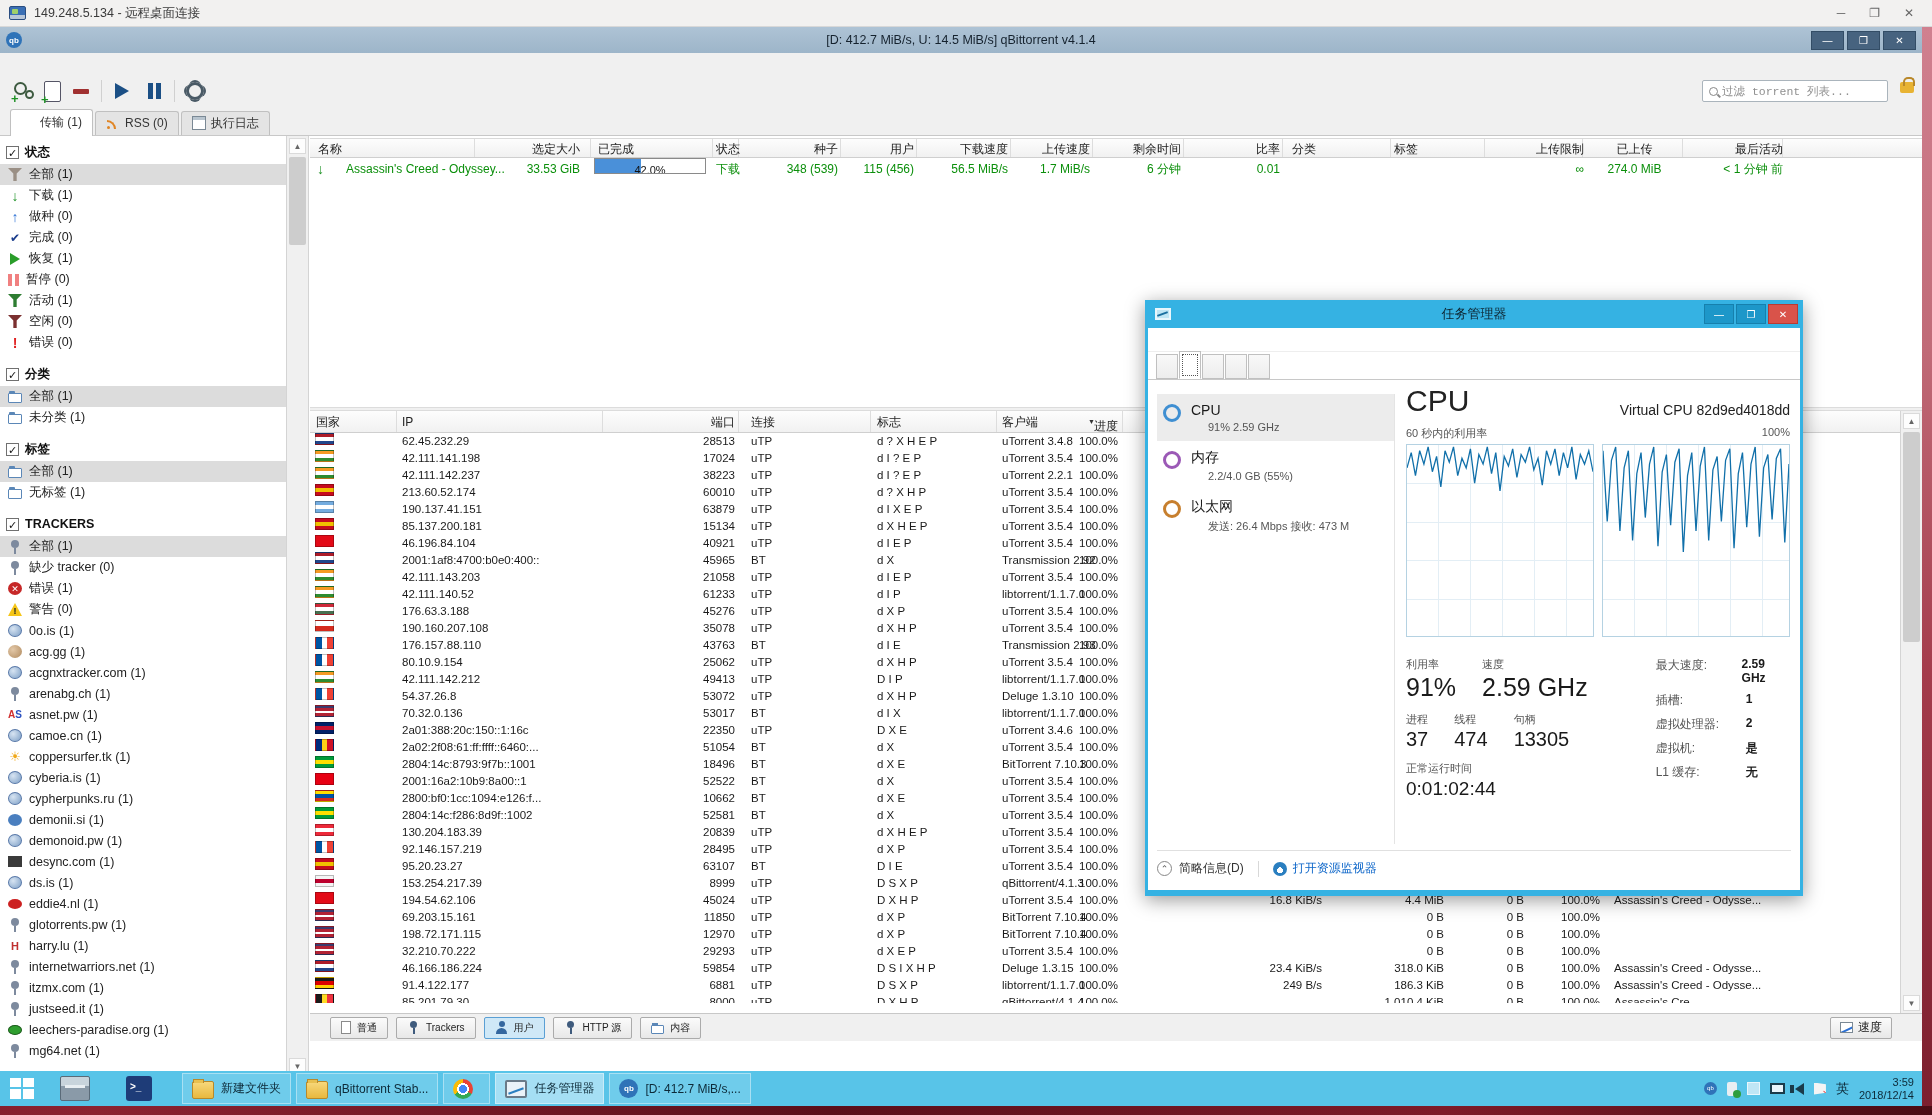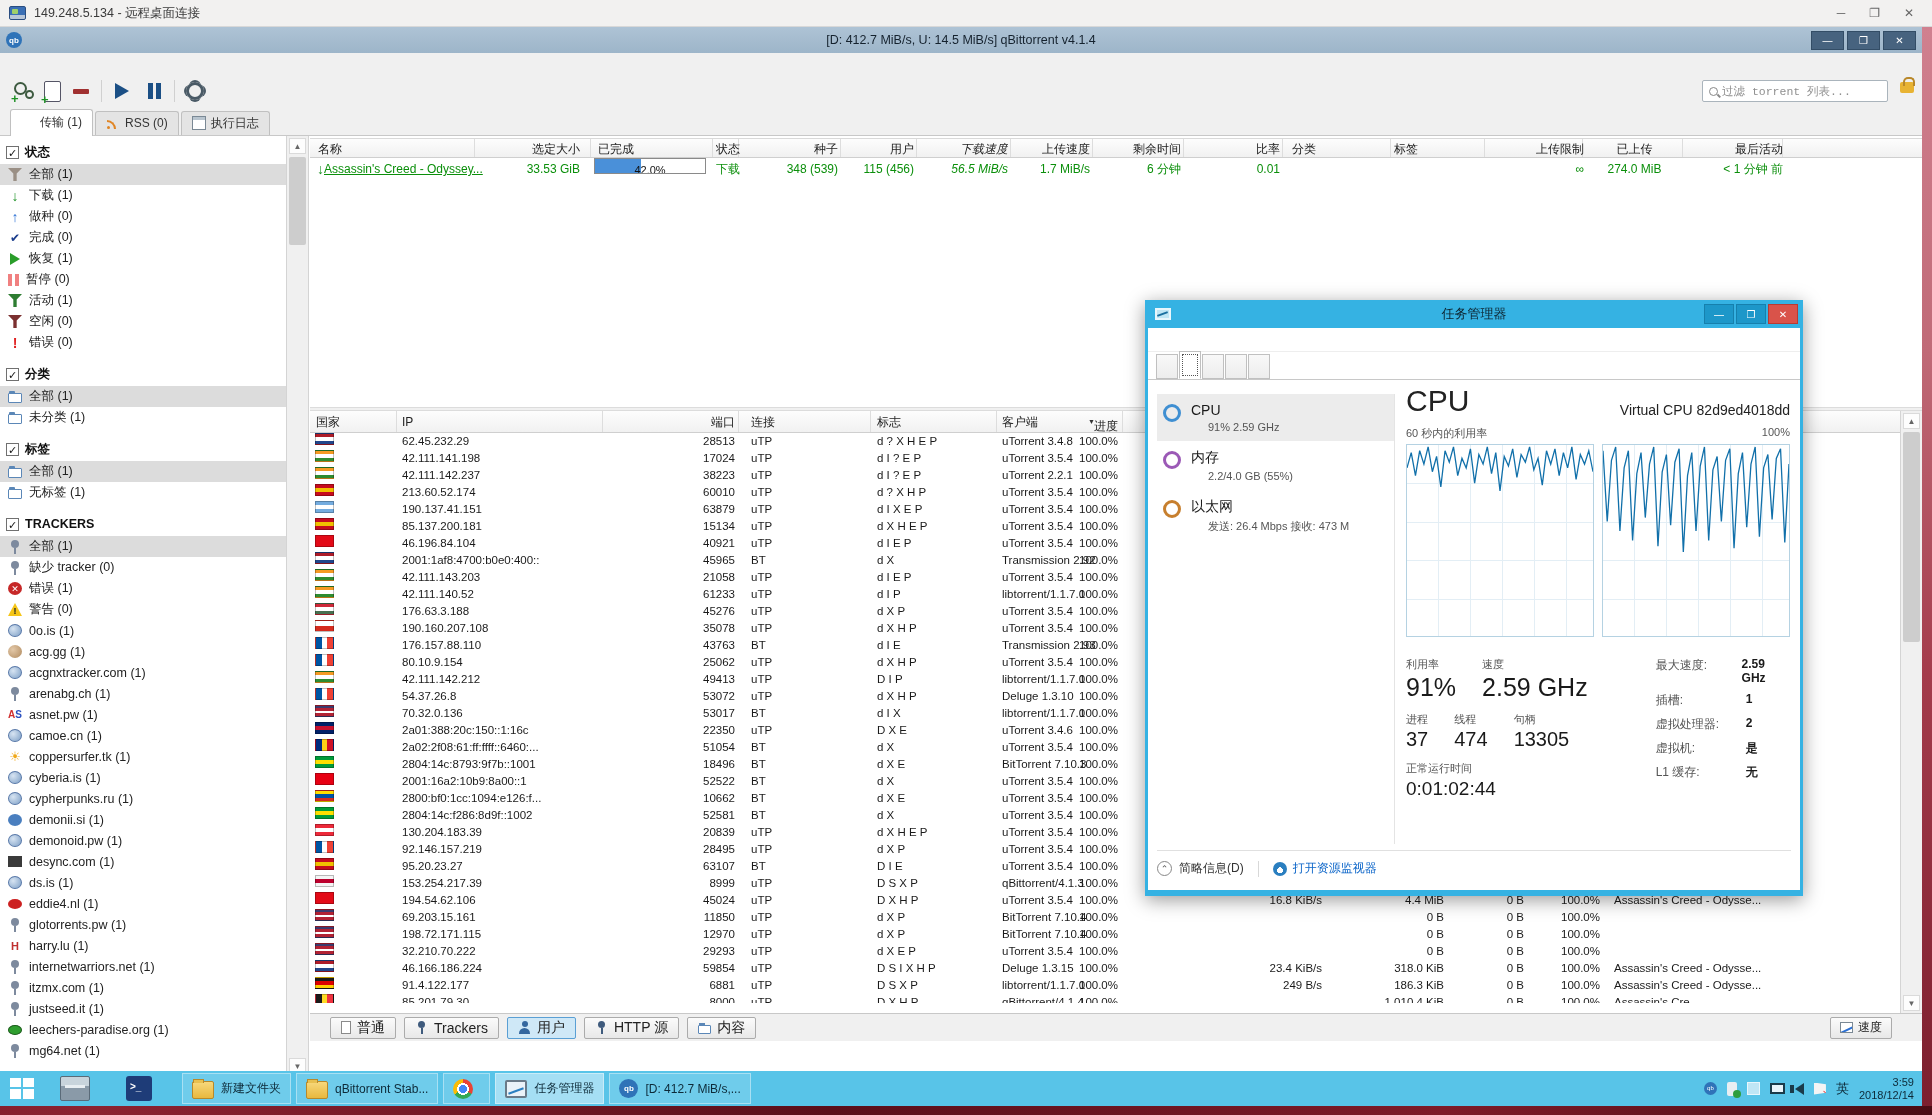--- a/index.html
+++ b/index.html
@@ -103,26 +103,26 @@
   .ic-dotgreen{background:#2f9e2f;border:1px solid #1c5c1c;border-radius:50%;height:10px;width:10px !important;}
   .ic-harry::before{content:'H';color:#c03030;font-weight:bold;font-size:11px;}
 
   
   .t-header { position:absolute; top:2px; left:0; right:0; height:20px; background:linear-gradient(180deg,#fdfdfd,#f1f1f1); border-top:1px solid #d9d9d9; border-bottom:1px solid #cfcfcf; font-size:12px; color:#222;
     background-image:linear-gradient(90deg,transparent 0 164px,#ddd 164px 165px,transparent 165px 280px,#ddd 280px 281px,transparent 281px 402px,#ddd 402px 403px,transparent 403px 428px,#ddd 428px 429px,transparent 429px 530px,#ddd 530px 531px,transparent 531px 606px,#ddd 606px 607px,transparent 607px 700px,#ddd 700px 701px,transparent 701px 782px,#ddd 782px 783px,transparent 783px 873px,#ddd 873px 874px,transparent 874px 972px,#ddd 972px 973px,transparent 973px 1080px,#ddd 1080px 1081px,transparent 1081px 1174px,#ddd 1174px 1175px,transparent 1175px 1272px,#ddd 1272px 1273px,transparent 1273px 1372px,#ddd 1372px 1373px,transparent 1373px 1472px,#ddd 1472px 1473px,transparent 1473px),linear-gradient(180deg,#fdfdfd,#f1f1f1);}
   .t-header span, .t-row span { position:absolute; top:0; line-height:20px; white-space:nowrap; overflow:hidden; }
   .t-row span { line-height:22px; }
   .c0{left:8px;} .c1{left:168px;width:102px;text-align:right;} .c2h{left:288px;}
   .c3{left:406px;} .c4{left:432px;width:96px;text-align:right;} .c5{left:512px;width:92px;text-align:right;}
-  .c6{left:592px;width:106px;text-align:right;font-style:italic;} .c7{left:684px;width:96px;text-align:right;}
+  .c6{left:592px;width:106px;text-align:right;} .c7{left:684px;width:96px;text-align:right;}
   .c8{left:779px;width:92px;text-align:right;} .c9{left:874px;width:96px;text-align:right;}
   .c10{left:982px;} .c11{left:1084px;} .c12{left:1178px;width:96px;text-align:right;}
   .c13{left:1276px;width:97px;text-align:center;} .c14{left:1376px;width:97px;text-align:right;}
   .t-row { position:absolute; top:22px; left:0; right:0; height:22px; color:#0b8f0b; font-size:12px; }
-  .t-row .name { left:14px; width:240px;text-decoration:underline; }
+  .t-row .name { left:36px; width:240px; }
   .t-arrow { position:absolute; left:7px; top:3px; color:#1f9226; font-weight:bold; font-size:14px; }
   .pbar { position:absolute; left:284px; top:3px; width:112px; height:16px; border:1px solid #8a8a8a; background:#fff; }
   .pfill { position:absolute; left:0; top:0; bottom:0; background:#4a90d9; }
   .plabel { position:absolute; inset:0; text-align:center; line-height:15px; font-size:11px; color:#111; }
   .splitline { position:absolute; top:271px; left:0; right:0; height:4px; background:#f0f0f0; border-top:1px solid #dcdcdc; border-bottom:1px solid #dcdcdc;}
 
   
   .p-header { position:absolute; top:275px; left:0; right:22px; height:22px; background:linear-gradient(180deg,#fdfdfd,#f1f1f1); border-bottom:1px solid #cfcfcf; font-size:12px; color:#222;
     background-image:linear-gradient(90deg,transparent 0 86px,#ddd 86px 87px,transparent 87px 292px,#ddd 292px 293px,transparent 293px 428px,#ddd 428px 429px,transparent 429px 560px,#ddd 560px 561px,transparent 561px 686px,#ddd 686px 687px,transparent 687px 812px,#ddd 812px 813px,transparent 813px),linear-gradient(180deg,#fdfdfd,#f1f1f1);}
   .p-header span { position:absolute; top:0; line-height:22px; }
@@ -135,21 +135,21 @@
   .flagbox { position:absolute; left:5px; top:2px; width:19px; height:12px; border:1px solid rgba(0,0,0,.25); }
   .ex0{left:900px;width:112px;text-align:right;} .ex1{left:1022px;width:112px;text-align:right;}
   .ex2{left:1140px;width:74px;text-align:right;} .ex3{left:1218px;width:72px;text-align:right;} .ex4{left:1304px;}
   .p-scroll { position:absolute; right:0; top:275px; width:22px; height:602px; background:#f0f0f0; border-left:1px solid #d4d4d4;}
   .p-scroll .arr{position:absolute;left:2px;width:17px;height:16px;background:#fdfdfd;border:1px solid #dadada;color:#666;font-size:8px;text-align:center;line-height:15px;}
   .p-scroll .arr.up{top:2px;} .p-scroll .arr.dn{bottom:2px;}
   .p-scroll .thumb{position:absolute;left:2px;top:21px;width:17px;height:210px;background:#cdcdcd;border-radius:2px;}
 
   
   .detail-tabs { position:absolute; left:0; right:0; top:877px; height:28px; background:#f0f0f0; border-top:1px solid #c8c8c8; display:flex; align-items:center; gap:8px; padding-left:20px;}
-  .dtab { display:flex; align-items:center; gap:6px; height:22px; padding:0 10px; background:linear-gradient(180deg,#fbfbfb,#e8e8e8); border:1px solid #ababab; border-radius:2px; font-size:14px; color:#222;}
+  .dtab { display:flex; align-items:center; gap:6px; height:22px; padding:0 10px; background:linear-gradient(180deg,#fbfbfb,#e8e8e8); border:1px solid #ababab; border-radius:2px; font-size:10px; color:#222;}
   .dtab.on { background:#cfe8f7; border-color:#5a9fd4; }
   .dic { width:13px; height:13px; position:relative; display:flex; align-items:center; justify-content:center;}
   .ic-page{border:1px solid #8a8a8a;background:#fff;width:10px !important;height:13px;}
   .ic-pin2::before{content:'';position:absolute;top:0;left:3px;width:7px;height:7px;border-radius:50%;background:#3f5b7d;}
   .ic-pin2::after{content:'';position:absolute;top:7px;left:6px;width:2px;height:6px;background:#3f5b7d;}
   .ic-person::before{content:'';position:absolute;top:0;left:4px;width:6px;height:6px;border-radius:50%;background:#34679f;}
   .ic-person::after{content:'';position:absolute;bottom:0;left:1.5px;width:11px;height:6px;border-radius:6px 6px 0 0;background:#34679f;}
   .ic-folder2{border:1px solid #5b87b7;background:#fff;height:9px;width:13px !important;border-radius:1px;margin-top:3px;}
   .ic-folder2::before{content:'';position:absolute;top:-3px;left:0;width:6px;height:3px;background:#5b87b7;}
   .speed-btn { position:absolute; right:30px; display:flex; align-items:center; gap:5px; height:22px; padding:0 9px; background:linear-gradient(180deg,#fbfbfb,#e8e8e8); border:1px solid #ababab; border-radius:2px; font-size:12px; color:#222;}

